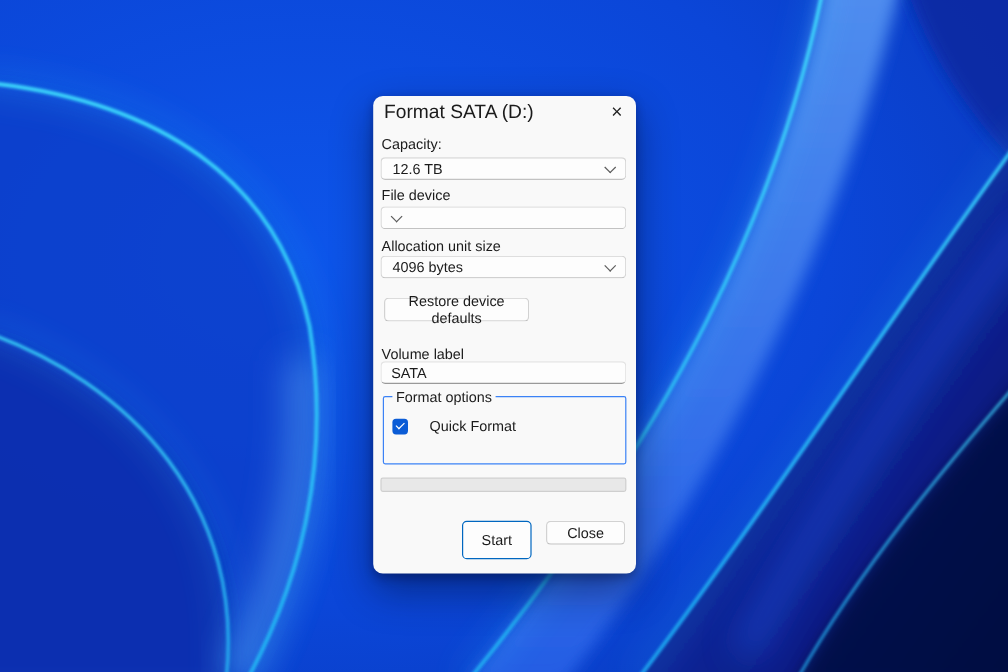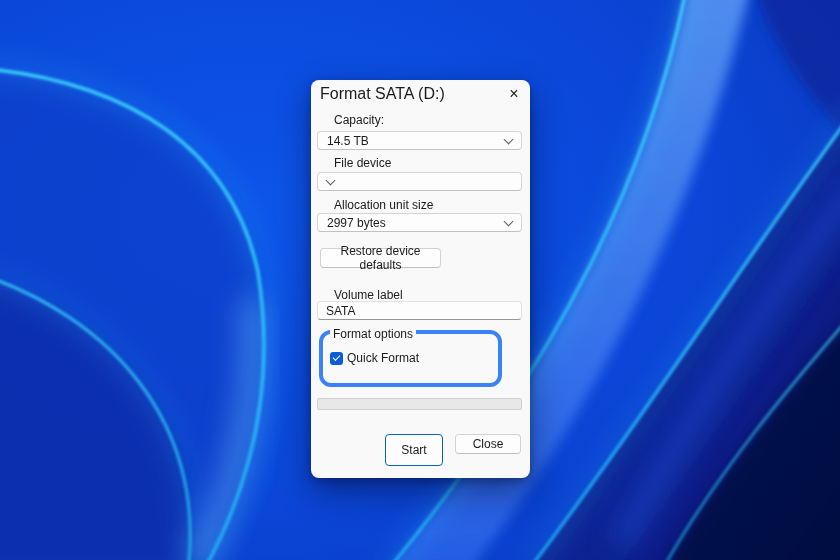--- a/index.html
+++ b/index.html
@@ -15,21 +15,21 @@
     position:absolute;left:311px;top:80px;width:219px;height:398px;
     background:var(--dialog-bg,#f9f9f9);border-radius:8px;
     box-shadow:0 14px 34px rgba(2,8,40,.45),0 3px 8px rgba(2,8,40,.3);
     color:#1b1b1b;font-size:12px;
   }
   .titlebar{position:absolute;top:4px;left:9px;right:8px;height:20px;
     display:flex;align-items:center;justify-content:space-between;}
   .title{font-size:16px;color:#1b1b1b;}
   .close{font-size:16px;line-height:16px;color:#222;cursor:pointer;
     width:16px;text-align:center;font-weight:400;}
-  .lbl{position:absolute;left:7px;color:#1b1b1b;margin-left:16px;}
+  .lbl{position:absolute;left:7px;color:#1b1b1b;}
   .combo{
     position:absolute;left:6px;width:205px;height:19px;box-sizing:border-box;
     background:#fdfdfd;border:1px solid #d4d4d4;border-bottom-color:#c2c2c2;
     border-radius:4px;display:flex;align-items:center;padding:0 9px;cursor:default;
   }
   .combo .val{flex:1;font-size:12px;color:#1b1b1b;}
   .chev{width:6px;height:6px;border-right:1.4px solid #5b5b5b;
     border-bottom:1.4px solid #5b5b5b;transform:rotate(45deg);margin-top:-3px;}
   .btn{
     position:absolute;box-sizing:border-box;background:#fdfdfd;
@@ -38,35 +38,35 @@
     font-family:"Liberation Sans",sans-serif;cursor:pointer;padding:0;
   }
   .btn.restore{top:168px;left:9px;width:121px;height:20px;}
   .txtinput{
     position:absolute;top:221px;left:6px;width:205px;height:19px;box-sizing:border-box;
     background:#fdfdfd;border:1px solid #e2e2e2;border-bottom:1px solid #999;
     border-radius:4px;padding:0 8px;font-size:12px;color:#1b1b1b;
     font-family:"Liberation Sans",sans-serif;outline:none;
   }
   .groupbox{
-    position:absolute;top:250px;left:8px;width:183px;height:57px;box-sizing:border-box;
-    border:4px solid #3b82f6;border-radius:12px;
+    position:absolute;top:250px;left:8px;width:203px;height:57px;box-sizing:border-box;
+    border:1px solid #3b82f6;border-radius:2px;
   }
   .legend{position:absolute;top:-7px;left:7px;background:var(--dialog-bg,#f9f9f9);
     padding:0 3px;font-size:12px;color:#1b1b1b;}
   .qf-row{position:absolute;top:17px;left:7px;display:flex;align-items:center;cursor:pointer;}
   .checkbox{
     width:13px;height:13px;border-radius:3px;background:var(--accent,#0b5cd6);
     position:relative;flex:0 0 auto;
   }
   .checkbox::after{
     content:"";position:absolute;left:3px;top:3.5px;width:6px;height:3px;
     border-left:1.6px solid #fff;border-bottom:1.6px solid #fff;transform:rotate(-45deg);
   }
-  .qf-label{margin-left:4px;font-size:12px;color:#1b1b1b;}
+  .qf-label{margin-left:18px;font-size:12px;color:#1b1b1b;}
   .progress{
     position:absolute;top:318px;left:6px;width:205px;height:12px;box-sizing:border-box;
     background:#e8e8e8;border:1px solid #cfcfcf;border-radius:2px;overflow:hidden;
   }
   .progress-fill{height:100%;width:0;background:#26a0da;}
   .btn.start{top:354px;left:74px;width:58px;height:32px;
     border:1px solid var(--start-border,#0067c0);}
   .btn.closebtn{top:354px;left:144px;width:66px;height:20px;}
 </style>
 </head>
@@ -135,32 +135,32 @@
 
 <div class="dialog">
 
   <div class="titlebar">
     <span class="title">Format SATA (D:)</span>
     <span class="close">×</span>
   </div>
 
   <span class="lbl" style="top:33px">Capacity:</span>
   <div class="combo" style="top:51px">
-    <span class="val">14.5 TB</span>
+    <span class="val">12.6 TB</span>
     <span class="chev"></span>
   </div>
 
   <span class="lbl" style="top:76px">File device</span>
   <div class="combo" style="top:92px">
     <span class="chev"></span>
   </div>
 
   <span class="lbl" style="top:118px">Allocation unit size</span>
   <div class="combo" style="top:133px">
-    <span class="val">2997 bytes</span>
+    <span class="val">4096 bytes</span>
     <span class="chev"></span>
   </div>
 
   <button class="btn restore">Restore device defaults</button>
 
   <span class="lbl" style="top:208px">Volume label</span>
   <input class="txtinput" type="text" value="SATA" style="">
 
   <div class="groupbox">
     <span class="legend">Format options</span>

